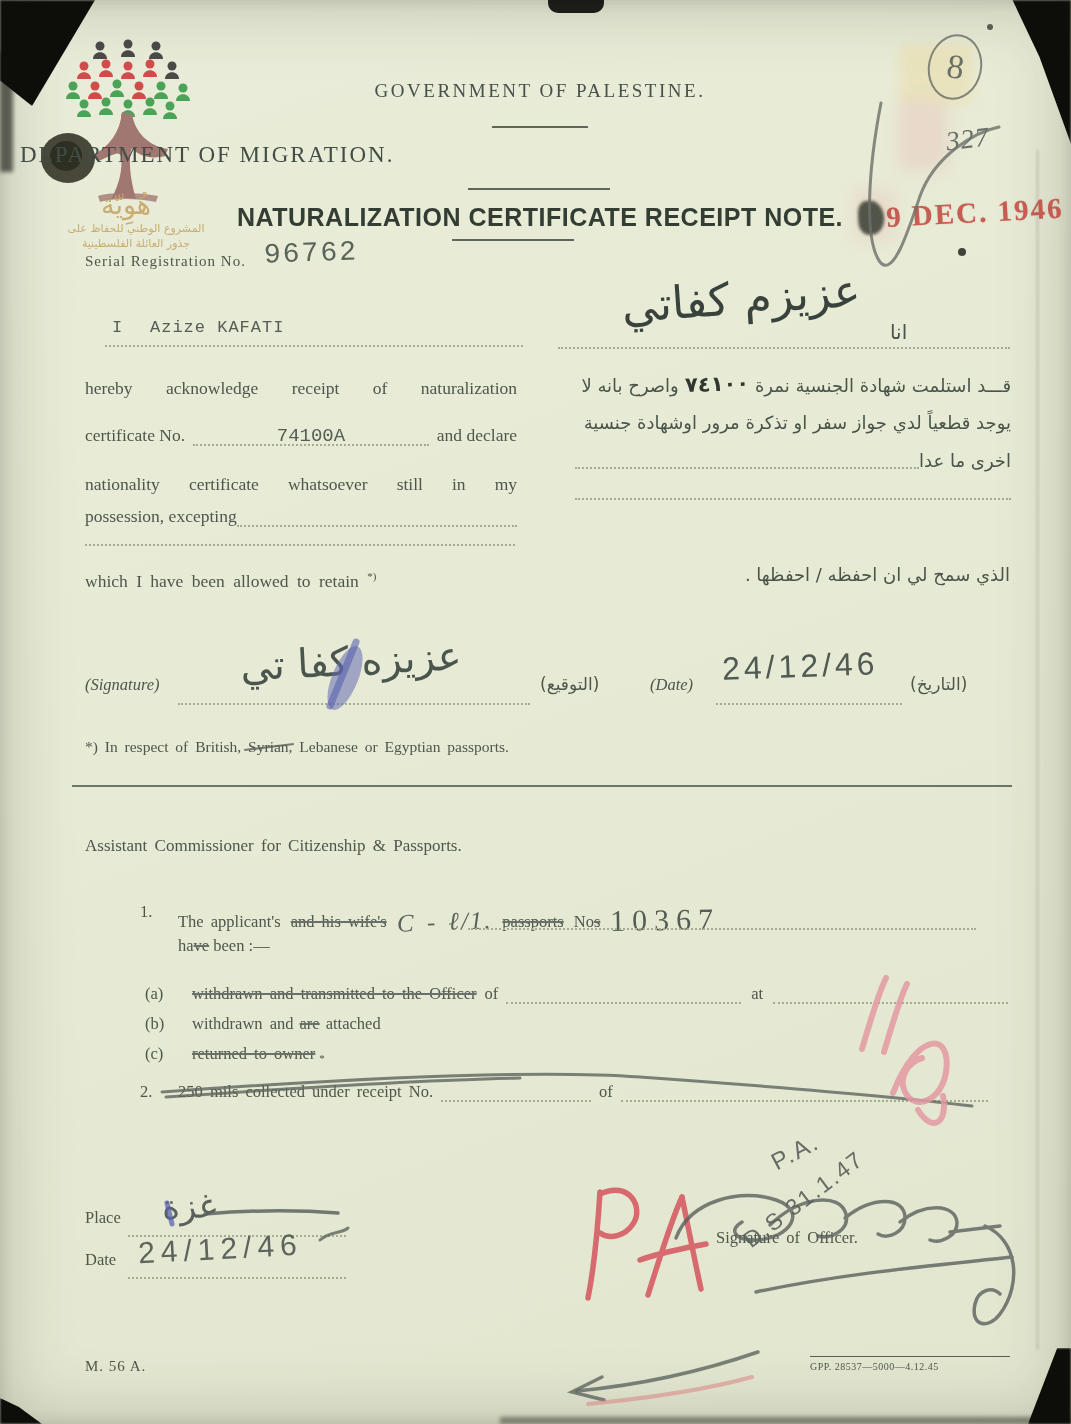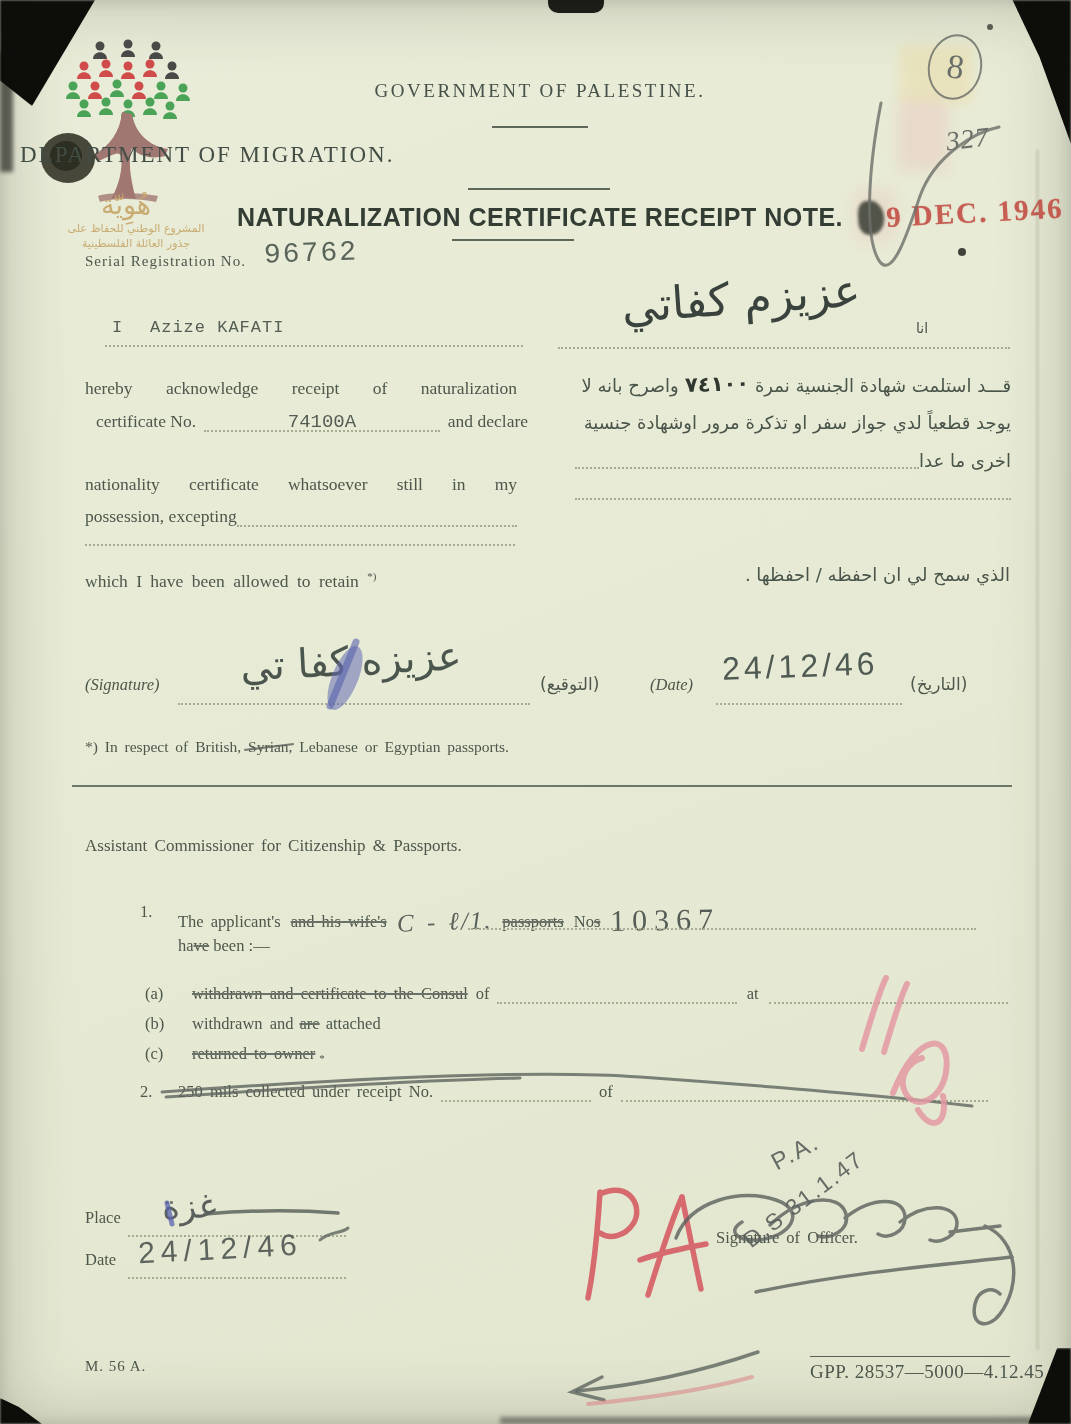--- a/index.html
+++ b/index.html
@@ -34,25 +34,25 @@
   .circ8 span{font-size:34px;color:#6a6f69;transform:rotate(-4deg);}
   .folio{top:124px;left:946px;font-size:27px;font-style:italic;color:#6a6f69;transform:rotate(-7deg);letter-spacing:1px;}
   .stamp{top:196px;left:858px;transform:rotate(-3deg);display:flex;align-items:center;}
   .stamp-blot{width:26px;height:34px;background:#3a3d33;opacity:.85;filter:blur(1.5px);border-radius:40% 60% 55% 45%;margin-right:2px;}
   .stamp-text{font-size:29px;font-weight:bold;letter-spacing:2px;color:rgba(194,77,68,.8);white-space:nowrap;text-shadow:0 0 1px rgba(194,77,68,.5);}
   
   .en-i{top:318px;left:112px;font-size:17px;color:#545e54;}
   .en-name{top:318px;left:150px;font-size:17px;letter-spacing:1px;color:#545e54;}
   .name-line{top:345px;left:105px;width:418px;}
   .ar-name-line{top:347px;left:558px;width:452px;}
-  .ana{top:320px;left:916px;font-size:14px;color:#49544a;}
+  .ana{top:320px;left:890px;font-size:20px;color:#49544a;}
   .ar-name-hw{top:272px;left:576px;width:330px;text-align:center;font-size:45px;color:#39423c;transform:rotate(-4deg);letter-spacing:2px;}
   
   .l1{top:378px;left:85px;} .l3{top:442px;left:85px;} .l4{top:474px;left:85px;}
-  .l2{top:408px;left:85px;margin-left:11px;} .l5{top:506px;left:85px;}
+  .l2{top:422px;left:85px;} .l5{top:506px;left:85px;}
   .cert-no{font-family:"Liberation Mono",monospace;font-size:19px;color:#545e54;text-align:center;transform:translateY(3px);}
   .l2 .gap{flex:1;border-bottom:2px dotted #a6ac92;margin:0 8px;}
   .en-blank{top:544px;left:85px;width:430px;}
   .retain{top:570px;left:85px;font-size:17.5px;word-spacing:4px;}
   sup{font-size:11px;}
   
   .ar-l1{top:372px;left:575px;width:436px;font-size:18px;display:flex;align-items:flex-end;color:#49544a;}
   .ar-num{font-size:21px;font-weight:bold;color:#2f372f;margin:0 6px;transform:rotate(-2deg);}
   .ar-l2{top:412px;left:575px;width:436px;font-size:18px;color:#49544a;text-align:right;}
   .ar-l3{top:450px;left:575px;width:436px;font-size:18px;display:flex;align-items:center;color:#49544a;}
@@ -90,21 +90,21 @@
   .place-dotted{top:1235px;left:128px;width:218px;}
   .place-hw{top:1186px;left:162px;font-size:34px;color:#5a615c;transform:rotate(-2deg);}
   .date2-label{top:1250px;left:85px;font-size:16.5px;}
   .date2-dotted{top:1277px;left:128px;width:218px;}
   .date2-hw{top:1232px;left:138px;font-size:30px;color:#5d645e;letter-spacing:6px;transform:rotate(-3deg);}
   .pa-pencil{top:1138px;left:770px;font-size:24px;color:#666c66;transform:rotate(-28deg);letter-spacing:2px;}
   .ds-pencil{top:1186px;left:732px;font-size:23px;color:#666c66;transform:rotate(-37deg);letter-spacing:2px;white-space:nowrap;}
   .officer{top:1228px;left:716px;font-size:16.5px;word-spacing:3px;color:#4d574c;}
   .f-left{top:1358px;left:85px;font-size:15px;letter-spacing:1px;}
   .f-rule{top:1356px;left:810px;width:200px;border-top:1.5px solid #565f53;}
-  .f-right{top:1361px;left:810px;font-size:19px;letter-spacing:.5px;}
+  .f-right{top:1361px;left:810px;font-size:10px;letter-spacing:.5px;}
   
   .dark{background:#0d0e0a;}
   .c-tl{top:0;left:0;width:100px;height:106px;clip-path:polygon(0 0,95% 0,32% 100%,0 76%);filter:blur(1px);}
   .c-tr{top:0;left:996px;width:75px;height:150px;clip-path:polygon(22% 0,100% 0,100% 96%,58% 38%);filter:blur(1px);}
   .notch{top:0;left:548px;width:56px;height:13px;border-radius:0 0 10px 10px;opacity:.92;filter:blur(.5px);}
   .c-br{top:1348px;left:1028px;width:43px;height:76px;clip-path:polygon(68% 0,100% 0,100% 100%,0 100%);filter:blur(1px);}
   .c-bl{top:1398px;left:0;width:42px;height:26px;clip-path:polygon(0 0,45% 35%,100% 100%,0 100%);filter:blur(1px);}
   .edge-l{top:52px;left:0;width:13px;height:120px;opacity:.6;filter:blur(2px);}
   .edge-b{top:1417px;left:500px;width:571px;height:7px;opacity:.4;filter:blur(2px);}
   .crease{top:150px;left:1036px;width:3px;height:1200px;background:rgba(85,92,74,.15);filter:blur(1px);}
@@ -262,21 +262,21 @@
     <span class="hw-num">10367</span>
   </div>
   <div class="abs dotted i1-dotted"></div>
   <div class="abs serif i1-line2">
     <span>ha</span><span class="struck">ve</span>
     <span>been :—</span>
   </div>
 
   <div class="abs serif it-no row-a">(a)</div>
   <div class="abs serif it-body row-a">
-    <span class="struck">withdrawn and certificate to the Consul</span>
+    <span class="struck">withdrawn and transmitted to the Officer</span>
     <span style="margin:0 8px">of</span>
     <span class="dotfill"></span>
     <span style="margin:0 10px">at</span>
     <span class="dotfill"></span>
   </div>
   <div class="abs serif it-no row-b">(b)</div>
   <div class="abs serif it-body row-b">
     <span>withdrawn and</span>
     <span class="struck" style="margin:0 6px">are</span>
     <span>attached</span>

